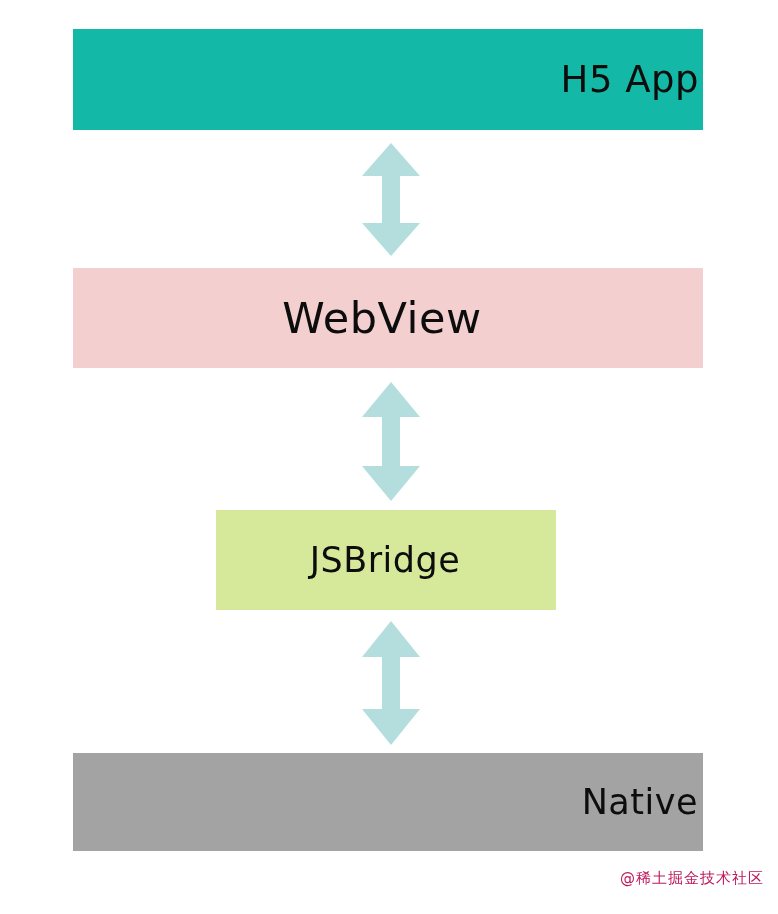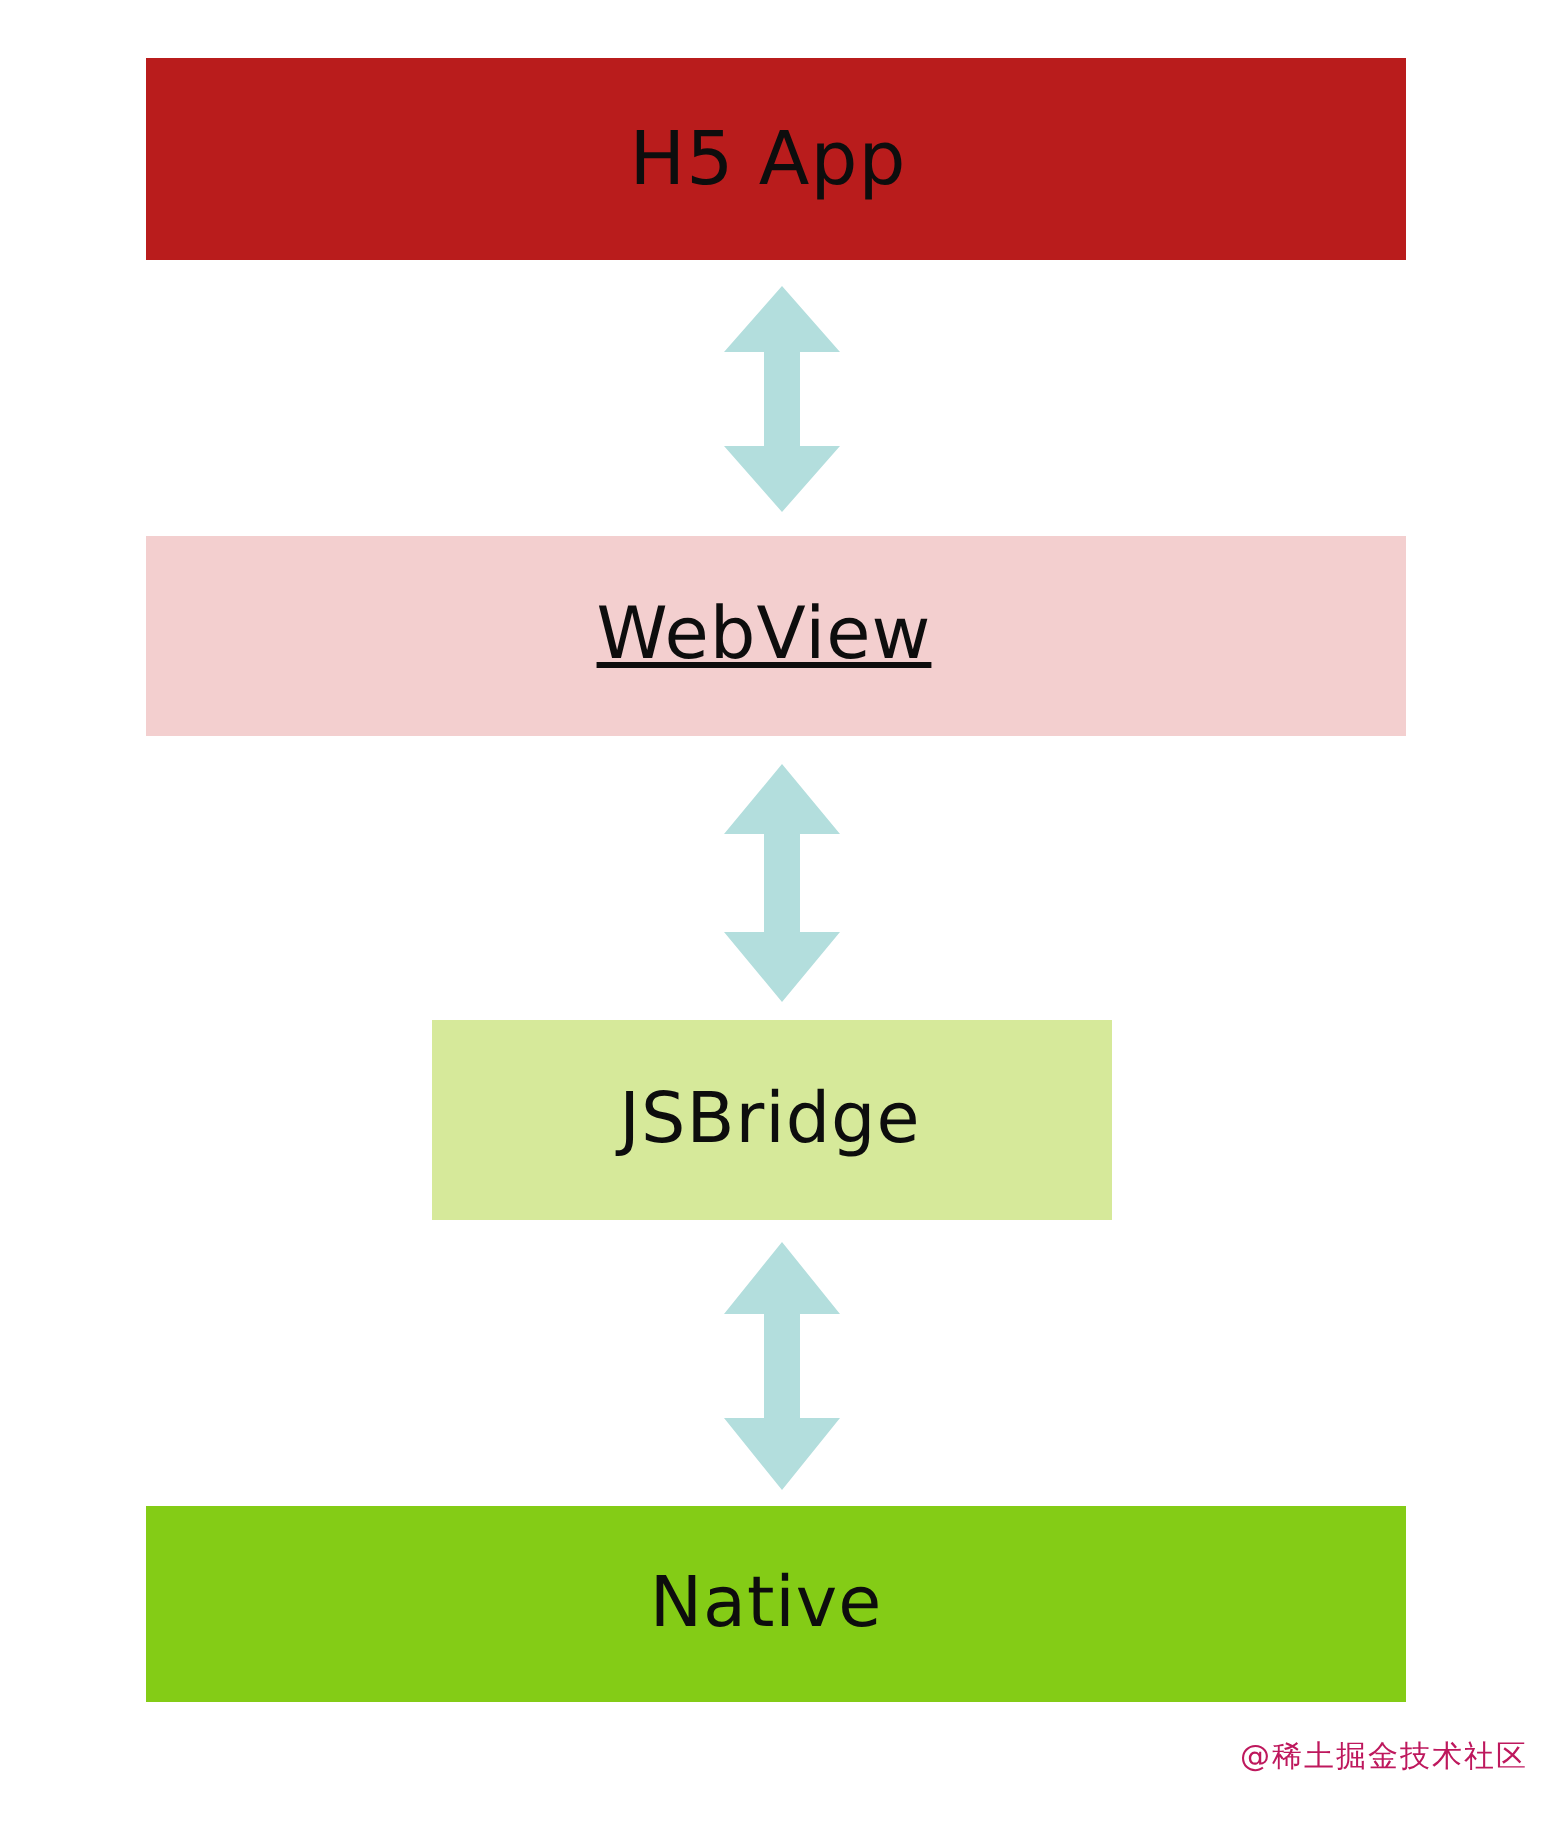--- a/index.html
+++ b/index.html
@@ -40,21 +40,21 @@
     line-height: 1;
   }
 
   
   #node-h5app    { left: 73px;  top: 29px;  width: 630px; height: 101px; }
   #node-webview  { left: 73px;  top: 268px; width: 630px; height: 100px; }
   #node-jsbridge { left: 216px; top: 510px; width: 340px; height: 100px; }
   #node-native   { left: 73px;  top: 753px; width: 630px; height: 98px;  }
 
   #node-h5app    .node-label { font-size: 37px; transform: translateX(-4px); }
-  #node-webview  .node-label { font-size: 36px; transform: translateX(-6px); text-decoration: underline; }
+  #node-webview  .node-label { font-size: 43px; transform: translateX(-6px); }
   #node-jsbridge .node-label { font-size: 35px; transform: translateX(-1px); }
   #node-native   .node-label { font-size: 35px; transform: translateX(-5px); }
 
   
   .arrow {
     position: absolute;
     left: 362px;
     width: 58px;
   }
   #arrow-h5app-webview   { top: 143px; height: 113px; }
@@ -74,21 +74,21 @@
     letter-spacing: 1px;
     white-space: nowrap;
     user-select: none;
   }
 </style>
 </head>
 <body>
 
 <div id="diagram">
 
-  <div class="node" id="node-h5app" style="background:#b91c1c;">
+  <div class="node" id="node-h5app" style="background:#14b8a6;justify-content:flex-end;">
     <span class="node-label">H5 App</span>
   </div>
 
   <div class="arrow" id="arrow-h5app-webview">
     <svg viewBox="0 0 58 113" preserveAspectRatio="none" aria-hidden="true">
       <polygon points="29,0 58,33 38,33 38,80 58,80 29,113 0,80 20,80 20,33 0,33" fill="#b3dedd"></polygon>
     </svg>
   </div>
 
   <div class="node" id="node-webview" style="background:#f3cfcf;">
@@ -104,19 +104,19 @@
   <div class="node" id="node-jsbridge" style="background:#d6e99a;">
     <span class="node-label">JSBridge</span>
   </div>
 
   <div class="arrow" id="arrow-jsbridge-native">
     <svg viewBox="0 0 58 124" preserveAspectRatio="none" aria-hidden="true">
       <polygon points="29,0 58,36 38,36 38,88 58,88 29,124 0,88 20,88 20,36 0,36" fill="#b3dedd"></polygon>
     </svg>
   </div>
 
-  <div class="node" id="node-native" style="background:#84cc16;">
+  <div class="node" id="node-native" style="background:#a3a3a3;justify-content:flex-end;">
     <span class="node-label">Native</span>
   </div>
 
   <div id="watermark">@稀土掘金技术社区</div>
 
 </div>
 
 </body></html>

